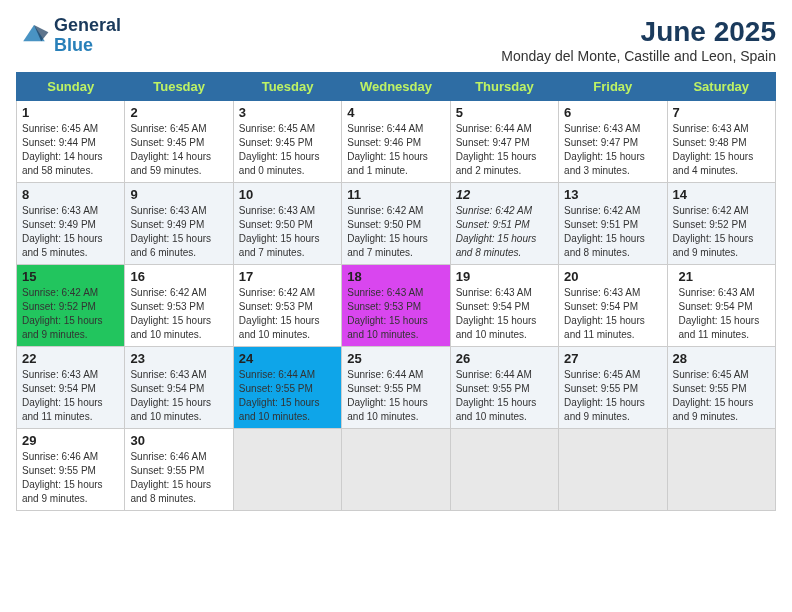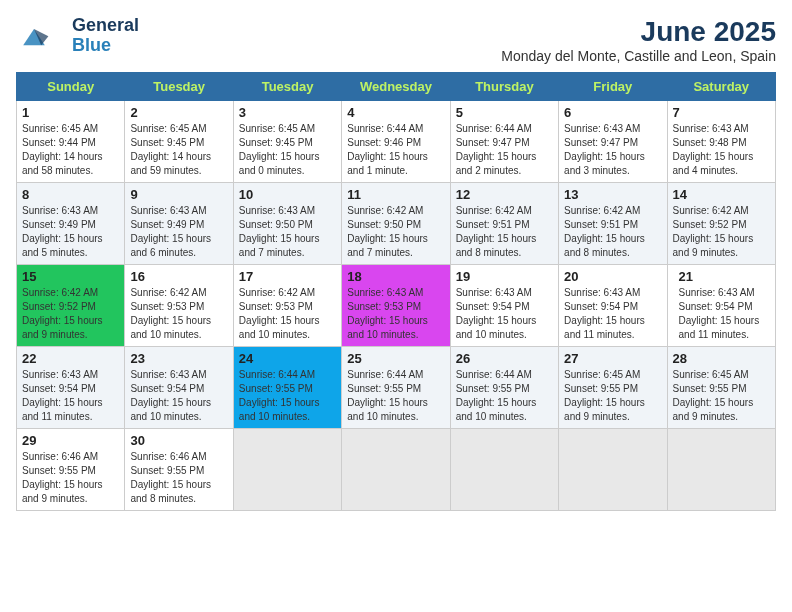--- a/index.html
+++ b/index.html
@@ -11,22 +11,22 @@
       padding: 16px;
     }
     .header-area {
       display: flex;
       justify-content: space-between;
       align-items: flex-start;
       margin-bottom: 4px;
     }
     .logo {
       display: flex;
-      align-items: flex-end;
-      gap: 20px;
+      align-items: flex-start;
+      gap: 2px;
     }
     .logo-text {
       font-size: 18px;
       font-weight: bold;
       color: #1a3a5c;
       line-height: 1.1;
     }
     .logo-blue {
       color: #2980b9;
     }
@@ -211,21 +211,21 @@
     </div>
   </td>
         <td style="background: rgb(240, 244, 248);">
     <span class="day-num">11</span>
     <div class="cell-content">
       Sunrise: 6:42 AM<br>
       Sunset: 9:50 PM<br>
       Daylight: 15 hours and 7 minutes.
     </div>
   </td>
-        <td style="background: rgb(240, 244, 248);">
+        <td style="background: rgb(240, 244, 248); font-style: italic;">
     <span class="day-num">12</span>
     <div class="cell-content">
       Sunrise: 6:42 AM<br>
       Sunset: 9:51 PM<br>
       Daylight: 15 hours and 8 minutes.
     </div>
   </td>
         <td style="background: rgb(240, 244, 248);">
     <span class="day-num">13</span>
     <div class="cell-content">

